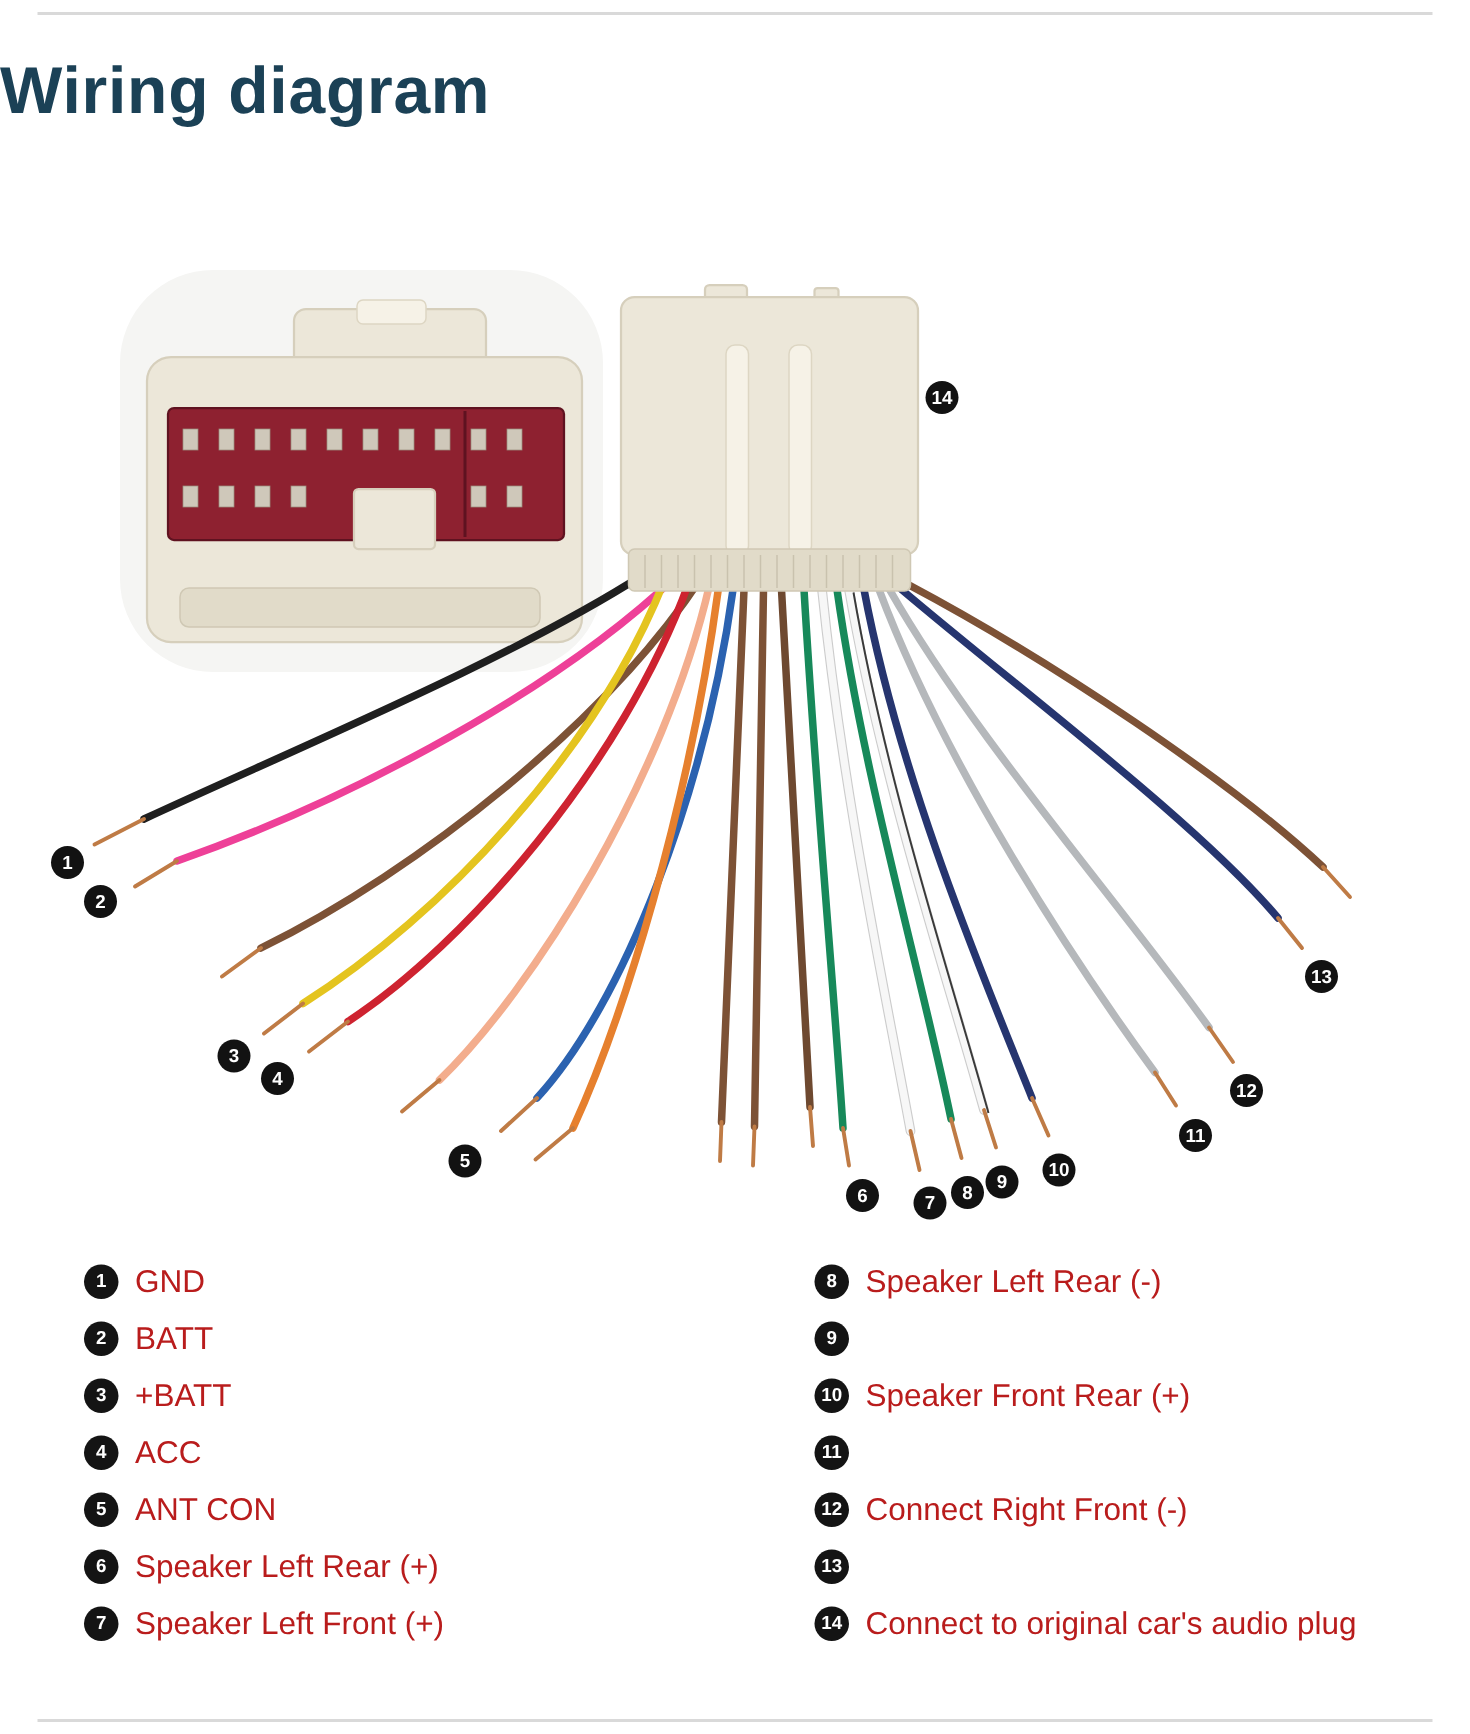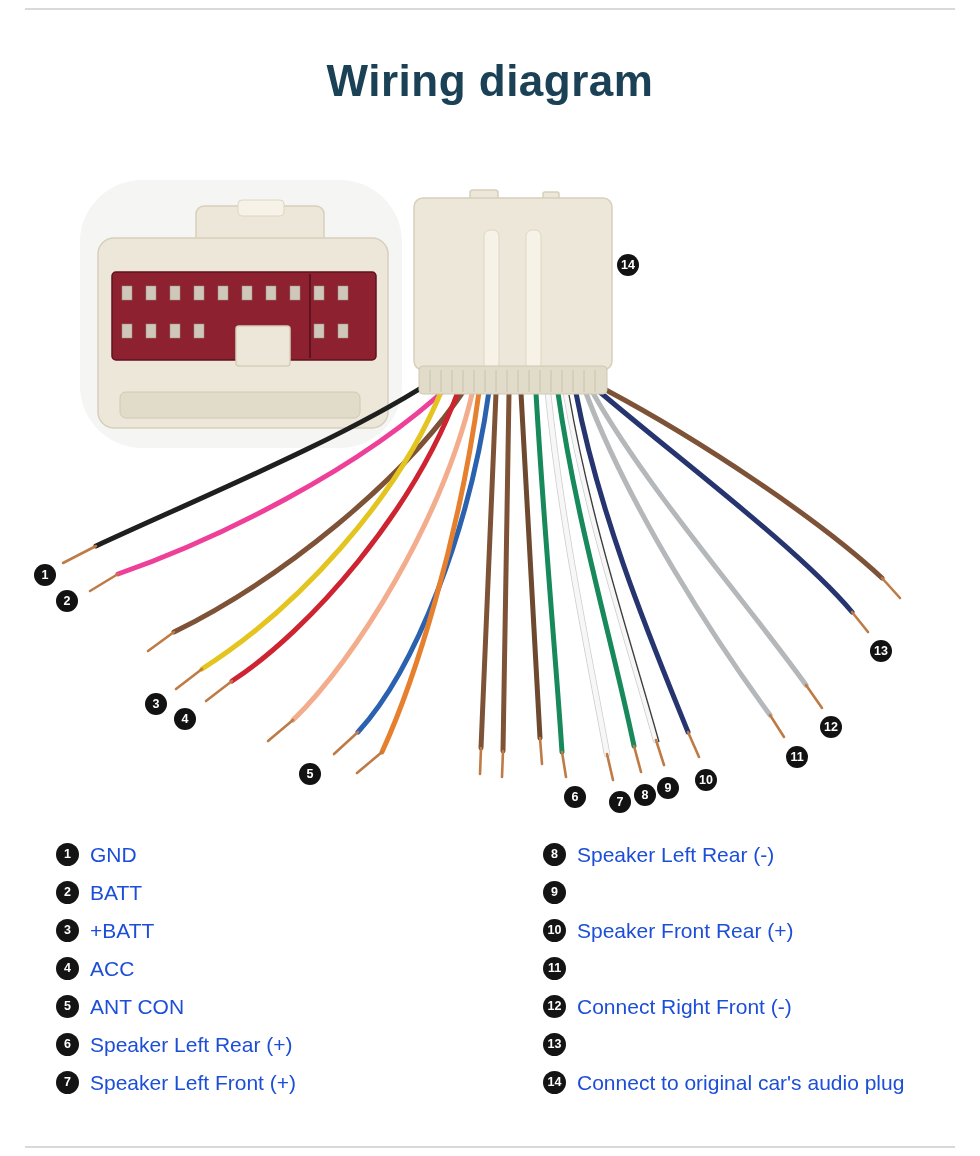--- a/index.html
+++ b/index.html
@@ -4,42 +4,42 @@
 <style>
   html,body{margin:0;padding:0;background:#ffffff;}
   .page{
     position:relative;width:980px;height:1156px;background:#ffffff;
     font-family:"Liberation Sans",sans-serif;overflow:hidden;
   }
   .rule{position:absolute;left:25px;right:25px;height:2px;background:#d9d9d9;}
   .rule.top{top:8px;}
   .rule.bottom{top:1146px;}
   .title{
-    position:absolute;top:56px;left:0;width:100%;text-align:center;
+    position:absolute;top:36px;left:0;width:100%;text-align:left;
     font-size:44px;font-weight:bold;letter-spacing:0.5px;margin:0;
   }
   .diagram{position:absolute;top:140px;left:0;width:980px;height:700px;}
   .diagram svg{position:absolute;top:0;left:0;}
   .callout{
     position:absolute;width:22px;height:22px;border-radius:50%;
     background:#121212;color:#ffffff;font-size:12.5px;font-weight:bold;
     display:flex;align-items:center;justify-content:center;line-height:1;
   }
   .legend-col{
     position:absolute;display:flex;flex-direction:column;gap:15px;top:843px;
   }
   .legend-col.left{left:56px;}
   .legend-col.right{left:543px;}
   .legend-item{display:flex;align-items:center;gap:11px;height:23px;}
   .num-badge{
     width:23px;height:23px;border-radius:50%;background:#141414;color:#ffffff;
     font-size:12.5px;font-weight:bold;display:flex;align-items:center;
     justify-content:center;flex:0 0 23px;line-height:1;
   }
-  .legend-label{font-size:21px;color:#1d4ed8;white-space:nowrap;}
+  .legend-label{font-size:21px;color:#b91c1c;white-space:nowrap;}
   
   .c-body{fill:#ece7d9;stroke:#d6cfbc;stroke-width:1.5;}
   .c-slot{fill:#f6f2e7;stroke:#ddd6c3;stroke-width:1;}
   .c-boots{fill:#e1dbc9;stroke:#cfc8b4;stroke-width:1;}
   .c-bootline{fill:none;stroke:#c9c2ae;stroke-width:1;}
   .c-insetbg{fill:#f5f5f3;}
   .c-red{fill:#8e2130;stroke:#5f1220;stroke-width:1.5;}
   .c-pin{fill:#cfc8ba;stroke:#9a8f7e;stroke-width:0.5;}
   .wire{fill:none;stroke-width:5;stroke-linecap:round;}
   .wire-under{fill:none;stroke:#cccccc;stroke-width:6.5;stroke-linecap:round;}

